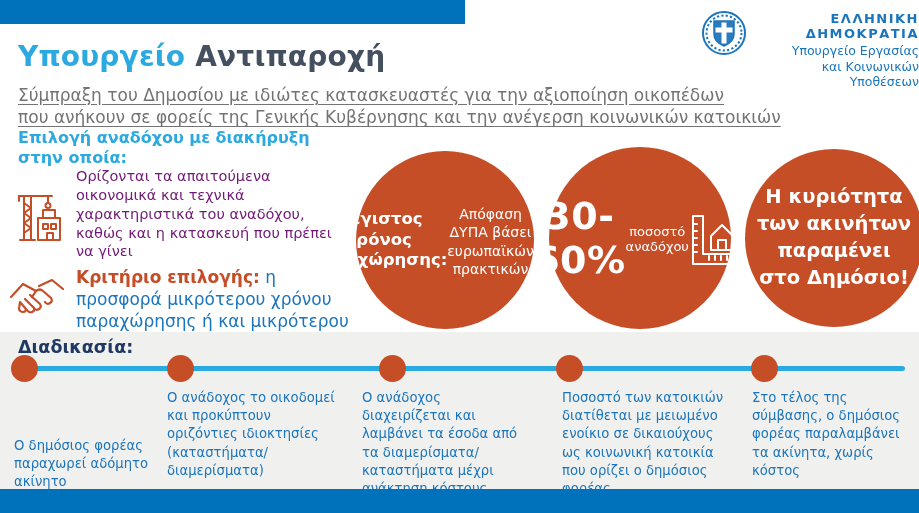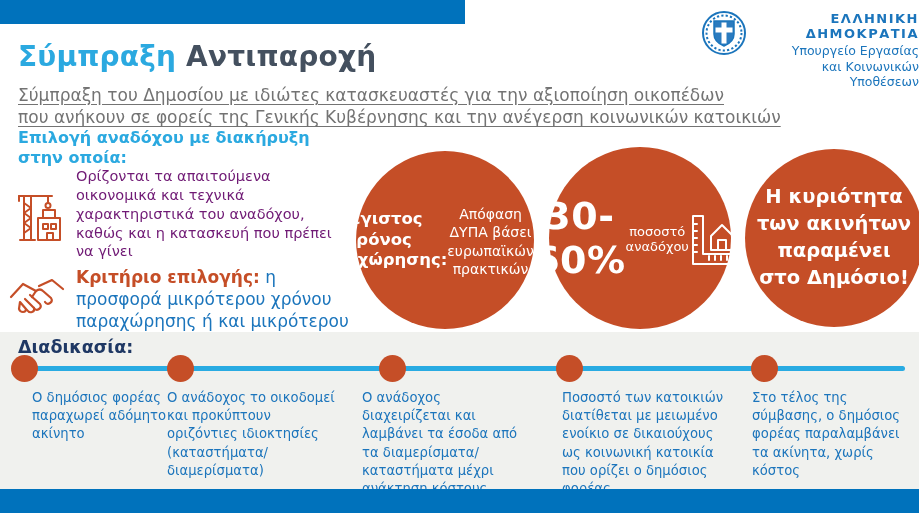--- a/index.html
+++ b/index.html
@@ -45,21 +45,21 @@
   .c2-text  { font-size:13px; margin-top:2px; }
   .c2-icon  { margin-top:8px; }
   .c3-title { font-size:19.5px; font-weight:bold; line-height:1.38; width:158px; }
 
   
   .band { position:absolute; left:0; top:332px; width:919px; height:157px; background:#F0F1EE; }
   .band-heading { position:absolute; left:18px; top:337px; color:#1F3864; font-weight:bold; font-size:17.5px; }
   .timeline-line { position:absolute; left:16px; top:366px; width:889px; height:5px; background:#29ABE2; border-radius:3px; }
   .dot { position:absolute; top:355px; width:27px; height:27px; border-radius:50%; background:#C54E27; }
   .step { position:absolute; top:389px; color:#1C75BC; font-size:13.2px; line-height:1.38; }
-  .step-0 { left:32px;  width:145px; }
+  .step-0 { left:14px;  width:145px;margin-top:48px; }
   .step-1 { left:167px; width:175px; }
   .step-2 { left:362px; width:168px; }
   .step-3 { left:562px; width:168px; }
   .step-4 { left:752px; width:160px; }
 </style>
 </head>
 <body>
 
 <div class="slide">
 
@@ -75,21 +75,21 @@
         <rect x="15.5" y="18.5" width="17" height="5" fill="#ffffff"></rect>
       </svg>
     </span>
     <div class="logo-text">
       <div class="logo-org">ΕΛΛΗΝΙΚΗ ΔΗΜΟΚΡΑΤΙΑ</div>
       <div class="logo-dept">Υπουργείο Εργασίας</div>
       <div class="logo-dept">και Κοινωνικών Υποθέσεων</div>
     </div>
   </div>
 
-  <div class="title"><span class="accent">Σύμπραξη</span><span class="rest"> Αντιπαροχή</span></div>
+  <div class="title"><span class="accent">Υπουργείο</span><span class="rest"> Αντιπαροχή</span></div>
 
   <div class="subtitle">
     <div>Σύμπραξη του Δημοσίου με ιδιώτες κατασκευαστές για την αξιοποίηση οικοπέδων</div>
     <div>που ανήκουν σε φορείς της Γενικής Κυβέρνησης και την ανέγερση κοινωνικών κατοικιών</div>
   </div>
 
   <div class="sel-heading">Επιλογή αναδόχου με διακήρυξη στην οποία:</div>
 
   <span class="icon-crane">
     <svg width="46" height="58" viewBox="0 0 46 58" fill="none" stroke="#C54E27" stroke-width="2" stroke-linecap="round" stroke-linejoin="round">

